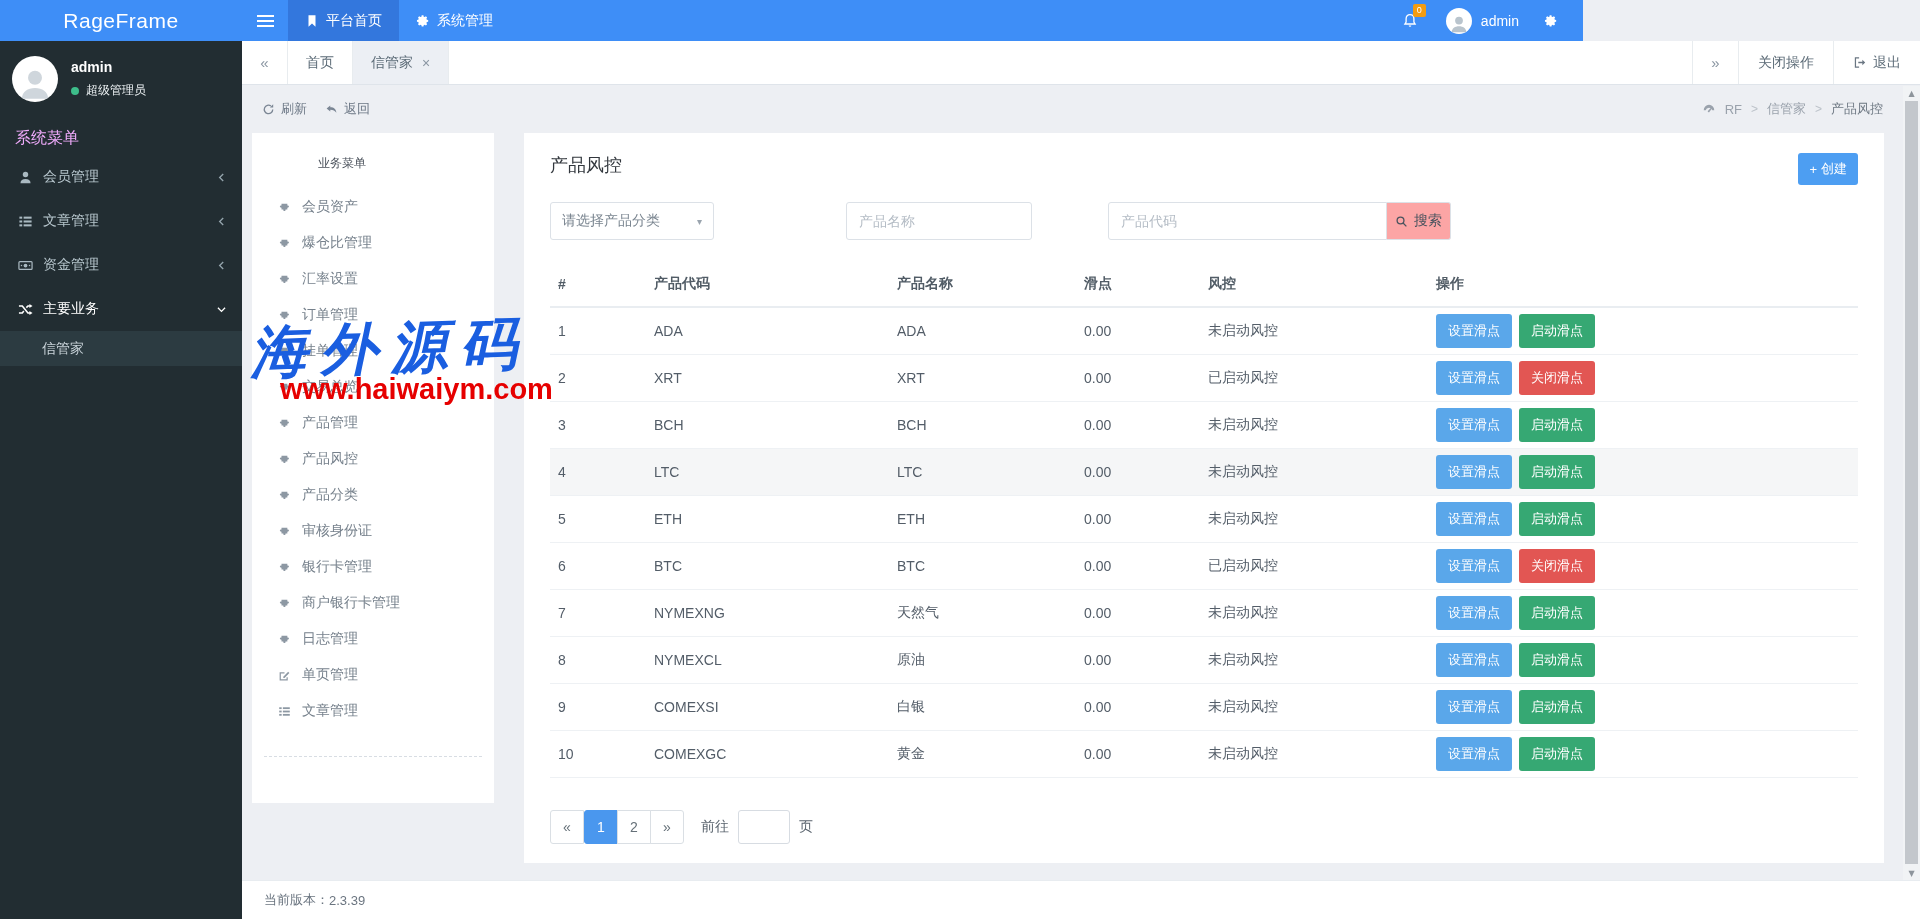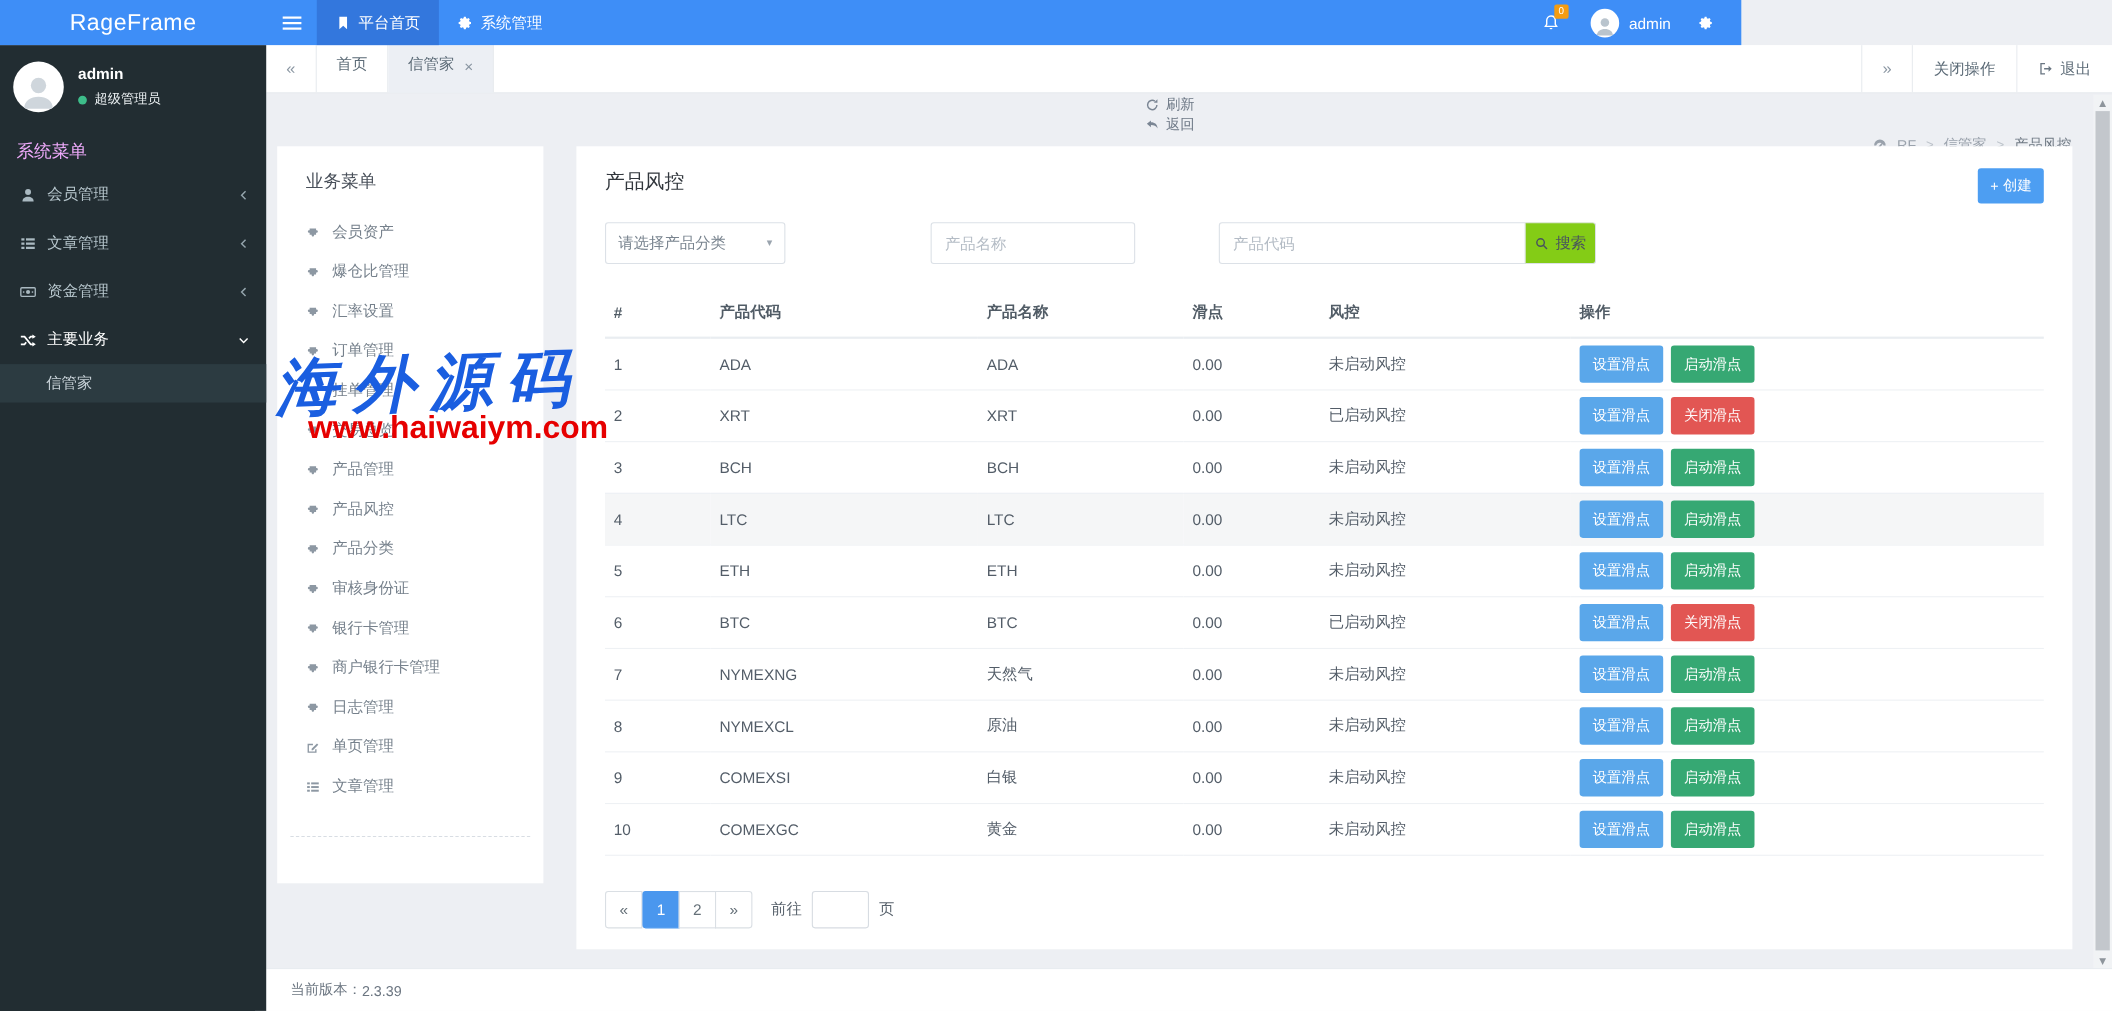--- a/index.html
+++ b/index.html
@@ -42,40 +42,40 @@
   .side-item .icon { width:15px; height:15px; color:#aab9c1; }
   .side-item .chev { margin-left:auto; width:11px; height:11px; color:#95a5ad; }
   .side-item.active { color:#fff; }
   .side-item.active .icon { color:#fff; }
   .side-sub { height:35px; display:flex; align-items:center; padding-left:42px; background:var(--c-submenu_bg,#2c3b41); color:#c9d3d9; font-size:14px; cursor:pointer; }
 
   
   .tabbar { position:absolute; left:242px; top:41px; width:1678px; height:44px; background:#fff;
     border-bottom:1px solid #dfe4ea; display:flex; align-items:stretch; z-index:10; }
   .tab-nav-btn { width:46px; display:flex; align-items:center; justify-content:center; color:#8a96a2; font-size:15px; border-right:1px solid #e8ecef; cursor:pointer; }
-  .tab { padding:16px 18px; display:flex; align-items:flex-end; gap:9px; color:#5c6b77; font-size:14px; border-right:1px solid #e8ecef; cursor:pointer; }
+  .tab { padding:0 18px; display:flex; align-items:center; gap:9px; color:#5c6b77; font-size:14px; border-right:1px solid #e8ecef; cursor:pointer; }
   .tab.active { background:#eceff4; }
   .tab-close { color:#8a96a2; font-size:14px; cursor:pointer; }
   .tab-right { margin-left:auto; display:flex; align-items:stretch; }
   .tab-action { padding:0 19px; display:flex; align-items:center; gap:7px; color:#5c6b77; font-size:14px; border-left:1px solid #e8ecef; cursor:pointer; }
   .tab-action .icon { width:13px; height:13px; color:#6a7682; }
   .tab-fwd { width:46px; padding:0; justify-content:center; color:#8a96a2; font-size:15px; }
 
   
-  .toolbar { position:absolute; left:242px; top:86px; width:1661px; height:46px; display:flex; align-items:center; padding:0 20px;flex-direction:column; }
+  .toolbar { position:absolute; left:242px; top:86px; width:1661px; height:46px; display:flex; align-items:center; padding:0 20px; }
   .tool-link { display:flex; align-items:center; gap:6px; color:#6c7785; font-size:13px; margin-right:18px; cursor:pointer; }
   .tool-link .icon { width:13px; height:13px; color:#7b8694; }
   .breadcrumb { margin-left:auto; display:flex; align-items:center; gap:9px; color:#9aa2ac; font-size:13px; }
   .breadcrumb .icon { width:14px; height:14px; color:#9aa2ac; }
   .crumb-sep { color:#bcc2c9; font-size:12px; }
   .crumb-last { color:#6e7883; }
 
   
   .menu-card { position:absolute; left:252px; top:133px; width:242px; height:670px; background:#fff; z-index:5; }
-  .menu-card-title { font-size:16px; color:#49505a; padding:22px 0 0 26px; }
+  .menu-card-title { font-size:12px; color:#49505a; padding:22px 0 0 26px;margin-left:40px; }
   .biz-list { margin-top:17px; }
   .biz-item { height:36px; display:flex; align-items:center; gap:11px; padding-left:26px; color:#76818c; font-size:14px; cursor:pointer; }
   .biz-item .icon { width:13px; height:13px; color:#8d98a3; }
   .dashed { border-top:1px dashed #d8dde3; margin:27px 12px 0 12px; }
 
   
   .main-card { position:absolute; left:524px; top:133px; width:1360px; height:730px; background:#fff; padding:20px 26px; z-index:5; }
   .mc-header { display:flex; align-items:flex-start; }
   .page-title { font-size:18px; color:#32373d; }
   .create-btn { margin-left:auto; background:var(--c-btn_create,#4d9ef2); color:#fff; border:none; border-radius:3px;
@@ -83,21 +83,21 @@
   .filters { position:relative; margin-top:17px; height:38px; }
   .select-box { position:absolute; left:0; top:0; width:164px; height:38px; border:1px solid #dce1e7; border-radius:3px;
     display:flex; align-items:center; padding:0 11px; color:#79848f; font-size:14px; cursor:pointer; background:#fff; }
   .select-box .caret { margin-left:auto; font-size:10px; color:#9aa4ae; }
   .f-input { height:38px; border:1px solid #dce1e7; border-radius:3px; padding:0 12px; font-size:14px; color:#555e67; outline:none; }
   .f-input::placeholder { color:#b4bcc5; }
   .name-input { position:absolute; left:296px; top:0; width:186px; }
   .input-group { position:absolute; left:558px; top:0; display:flex; }
   .code-input { width:279px; border-radius:3px 0 0 3px; }
   .search-btn { width:64px; height:38px; border:1px solid #dce1e7; border-left:none; border-radius:0 3px 3px 0;
-    background:#84cc16; color:#49535e; font-size:14px; display:flex; align-items:center; justify-content:center; gap:6px; cursor:pointer; }
+    background:#fca5a5; color:#49535e; font-size:14px; display:flex; align-items:center; justify-content:center; gap:6px; cursor:pointer; }
   .search-btn .icon { width:13px; height:13px; }
 
   table.grid { width:100%; border-collapse:collapse; margin-top:22px; }
   .grid th { text-align:left; font-size:14px; color:#515c66; font-weight:bold; padding:13px 8px; border-bottom:2px solid #e9edf1; }
   .grid td { font-size:14px; color:#535d68; padding:0 8px; height:47px; border-bottom:1px solid #eef1f4; }
   .grid tr.hl td { background:#f5f6f7; }
   .btn { border:none; border-radius:3px; color:#fff; font-size:13px; padding:8px 12px; margin-right:7px; cursor:pointer; }
   .btn-set { background:var(--c-btn_set,#5aa7ea); }
   .btn-start { background:var(--c-btn_start,#36a873); }
   .btn-stop { background:var(--c-btn_stop,#e25653); }

